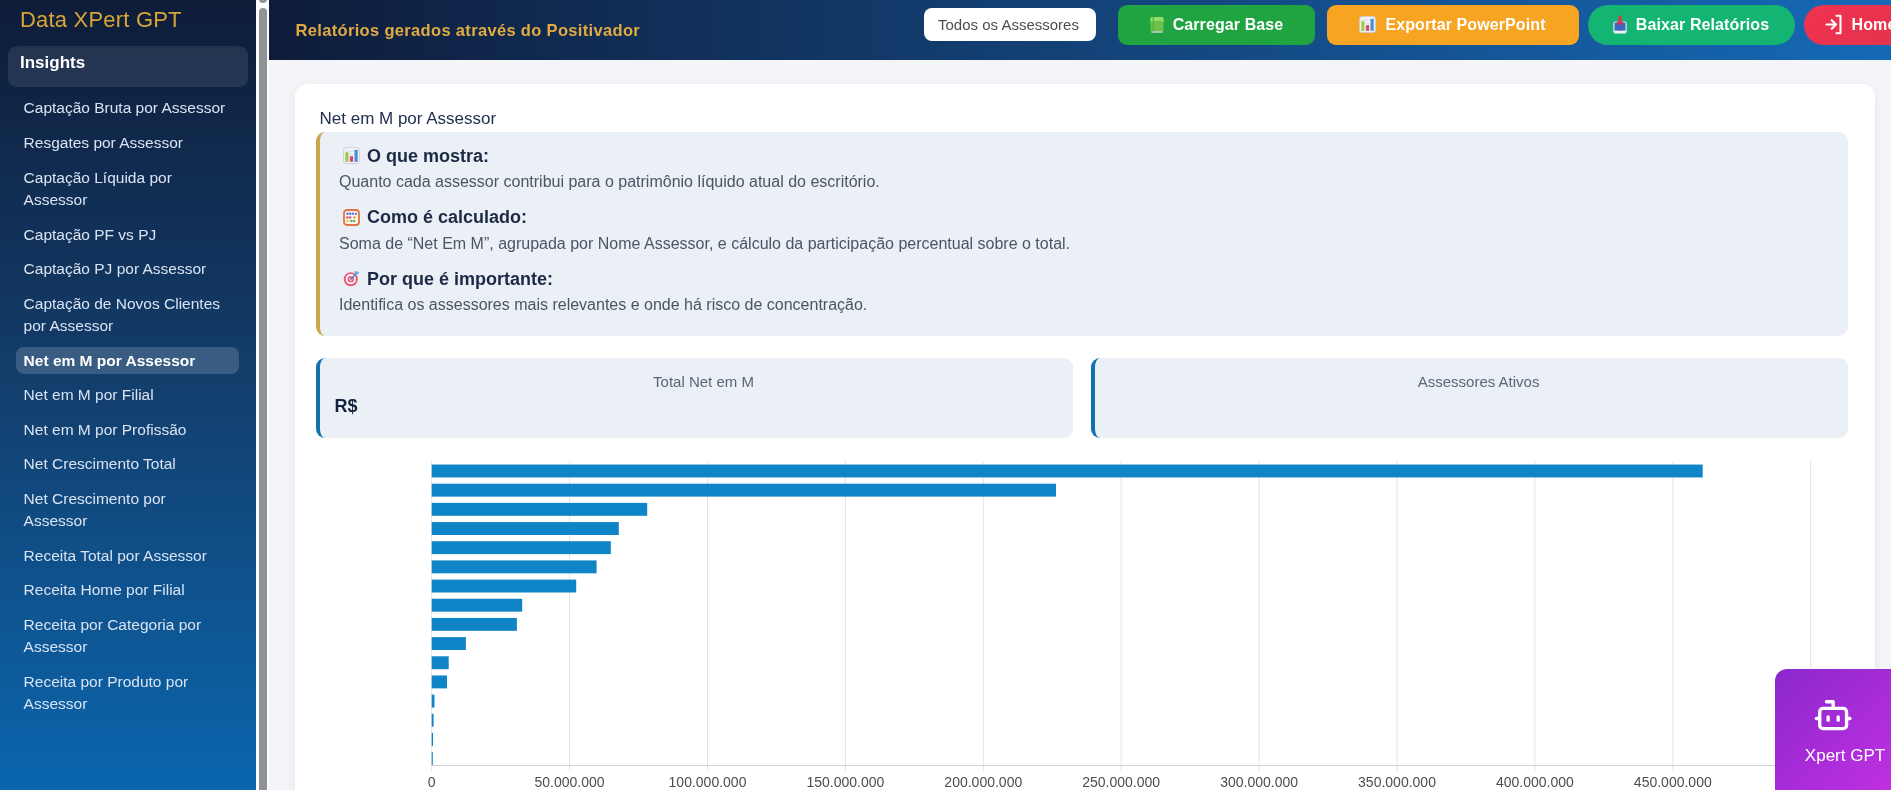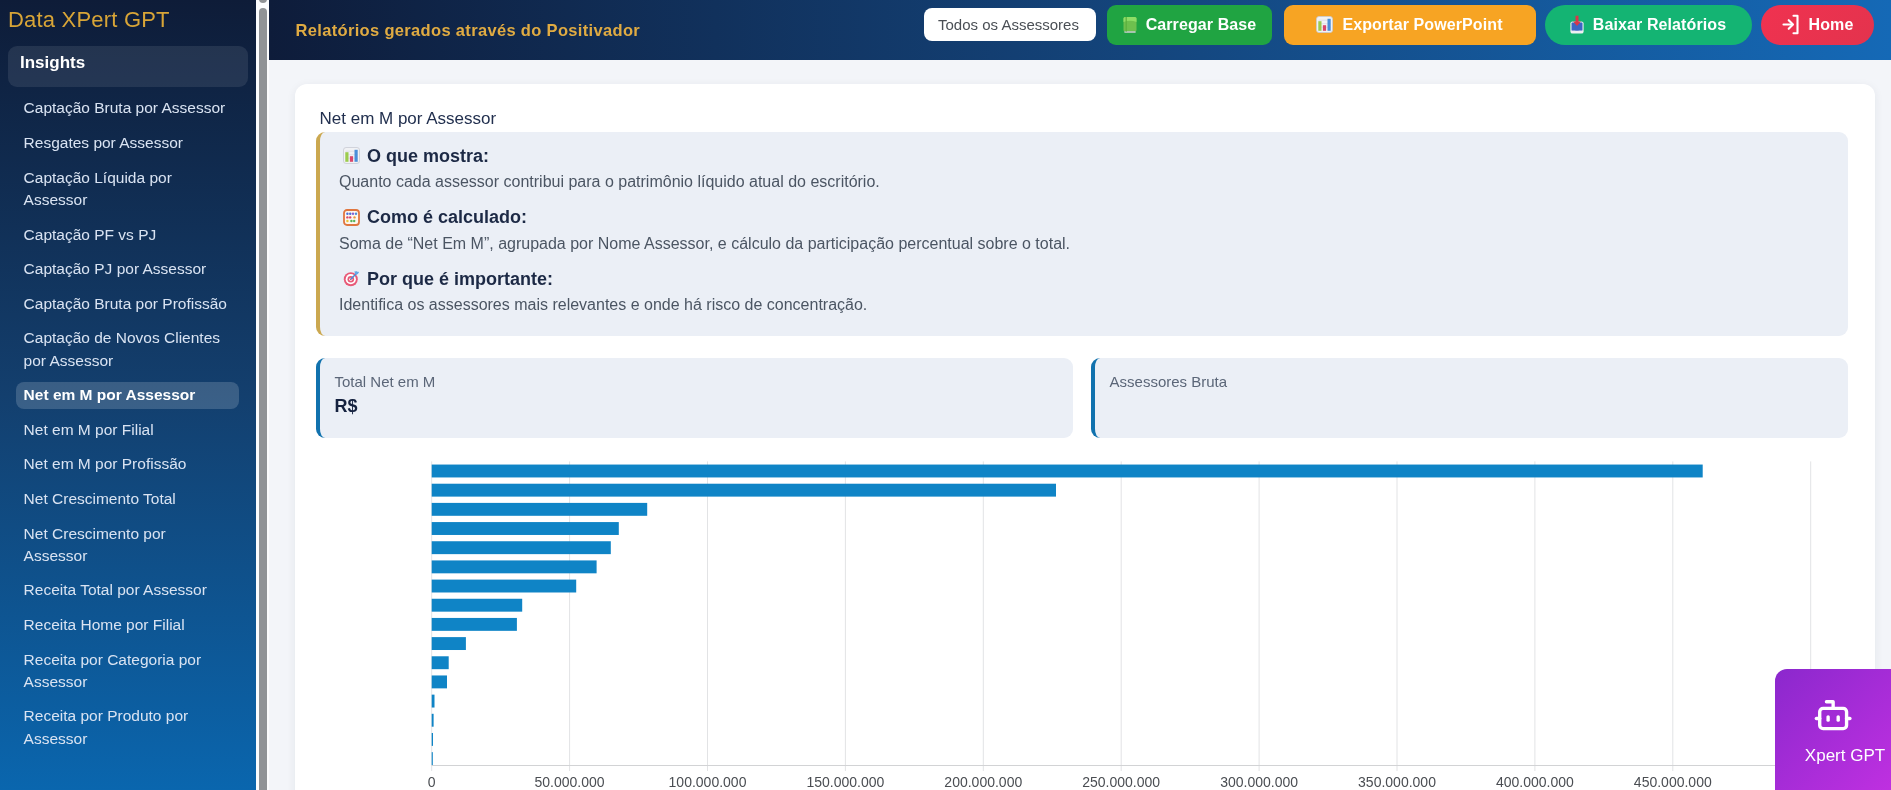--- a/index.html
+++ b/index.html
@@ -6,21 +6,21 @@
   * { margin:0; padding:0; box-sizing:border-box; }
   html,body { width:1891px; height:790px; overflow:hidden; }
   body { font-family:"Liberation Sans", sans-serif; background:#f3f5f9; position:relative; }
 
   
   .sidebar {
     position:absolute; left:0; top:0; width:256px; height:790px;
     background:linear-gradient(180deg,#0e1c38 0%, #133f6e 50%, #0a66ae 100%);
     padding:0 8px; overflow:hidden;
   }
-  .sb-title { font-size:22px; font-weight:500; color:#d8a537; margin:5px 0 0 0; line-height:29px; letter-spacing:0.2px; }
+  .sb-title { font-size:22px; font-weight:500; color:#d8a537; margin:5px 0 0 12px; line-height:29px; letter-spacing:0.2px; }
   .sb-insights {
     margin-top:11.5px; background:rgba(255,255,255,0.09); border-radius:9px;
     padding:6.7px 12px 13px; color:#fff; font-size:17px; font-weight:700; line-height:22px;
   }
   ul.nav { list-style:none; margin:7.8px 9px 0 7.6px; }
   ul.nav li {
     color:#d9e3f2; font-size:15.5px; line-height:22.1px;
     padding:2.5px 8px; margin-bottom:7.55px; border-radius:8px;
   }
   ul.nav li.sel { background:rgba(255,255,255,0.17); color:#fff; font-weight:700; }
@@ -40,21 +40,21 @@
   .tb-select {
     width:172px; height:33.5px; background:#fff; border-radius:8px;
     display:flex; align-items:center; padding-left:14px;
     color:#4a4f55; font-size:15px;
   }
   .btn {
     height:40px; border-radius:9px; display:flex; align-items:center; justify-content:center;
     color:#fff; font-size:16px; font-weight:700; gap:9px; letter-spacing:0.1px;
   }
   .btn svg, .btn .ic { flex:0 0 auto; }
-  .btn-green  { width:165px;  margin-left:11px; background:#20a442; }
+  .btn-green  { width:197px;  margin-left:22px; background:#20a442; }
   .btn-orange { width:252px; margin-left:11.5px; background:#f7a423; }
   .btn-teal   { width:207px;  margin-left:9px;  background:#14b473; border-radius:20px; }
   .btn-red    { width:113px;  margin-left:9.5px; background:linear-gradient(135deg,#f03250 0%, #e3334d 100%); border-radius:20px; }
 
   
   .card {
     position:absolute; left:295px; top:83.5px; width:1580px; height:860px;
     background:#fff; border-radius:12px; box-shadow:0 2px 10px rgba(30,41,59,0.07);
   }
   .card-title { position:absolute; left:24.5px; top:25.7px; font-size:17px; color:#22304f; }
@@ -64,21 +64,21 @@
     padding:11px 32px 20px 19px;
   }
   .sec-h { display:flex; align-items:center; gap:7px; margin-left:4px;
            font-size:18px; font-weight:700; color:#1c2945; line-height:26px; }
   .sec-b { font-size:16px; line-height:24px; color:#4b5563; margin:1.5px 0 10px 0; }
   .stats { position:absolute; left:21px; top:274px; width:1531.6px; display:flex; gap:18.5px; }
   .stat {
     height:80px; background:#ebeff6; border-left:4.6px solid #1172ae; border-radius:9px;
     padding:12.5px 0 0 14.5px; flex:1;
   }
-  .stat .lbl { font-size:15px; color:#5b6678; line-height:23px; }
+  .stat .lbl { font-size:15px; color:#5b6678; line-height:23px;text-align:center; }
   .stat .val { font-size:18px; font-weight:700; color:#15223f; line-height:26px; }
 
   
   .xpert {
     position:absolute; left:1775px; top:669px; width:130px; height:140px;
     background:linear-gradient(135deg,#8b28cd 0%, #c631e3 100%);
     border-radius:12px; color:#fff;
   }
   .xpert .xtxt { position:absolute; left:0; top:77px; width:140px; text-align:center; font-size:17px; line-height:20px; }
 </style>
@@ -87,21 +87,20 @@
 
 <aside class="sidebar">
   <div class="sb-title">Data XPert GPT</div>
   <div class="sb-insights">Insights</div>
   <ul class="nav">
     <li>Captação Bruta por Assessor</li>
     <li>Resgates por Assessor</li>
     <li>Captação Líquida por<br>Assessor</li>
     <li>Captação PF vs PJ</li>
     <li>Captação PJ por Assessor</li>
-    <li>Captação Bruta por Profissão</li>
     <li>Captação de Novos Clientes<br>por Assessor</li>
     <li class="sel">Net em M por Assessor</li>
     <li>Net em M por Filial</li>
     <li>Net em M por Profissão</li>
     <li>Net Crescimento Total</li>
     <li>Net Crescimento por<br>Assessor</li>
     <li>Receita Total por Assessor</li>
     <li>Receita Home por Filial</li>
     <li>Receita por Categoria por<br>Assessor</li>
     <li>Receita por Produto por<br>Assessor</li>
@@ -190,21 +189,21 @@
         </svg>Por que é importante:</div>
     <div class="sec-b" style="margin-bottom:0;">Identifica os assessores mais relevantes e onde há risco de concentração.</div>
   </div>
 
   <div class="stats">
     <div class="stat">
         <div class="lbl">Total Net em M</div>
         <div class="val">R$</div>
       </div>
     <div class="stat">
-        <div class="lbl">Assessores Bruta</div>
+        <div class="lbl">Assessores Ativos</div>
       </div>
   </div>
 
   <svg width="1580" height="420" viewBox="295 443 1580 420" style="position:absolute;left:0;top:359.5px;" font-family="Liberation Sans, sans-serif">
 
     <g stroke="#e2e3e5" stroke-width="1">
       <line x1="431.7" y1="461.4" x2="431.7" y2="771"></line>
       <line x1="569.6" y1="461.4" x2="569.6" y2="771"></line>
       <line x1="707.5" y1="461.4" x2="707.5" y2="771"></line>
       <line x1="845.4" y1="461.4" x2="845.4" y2="771"></line>

